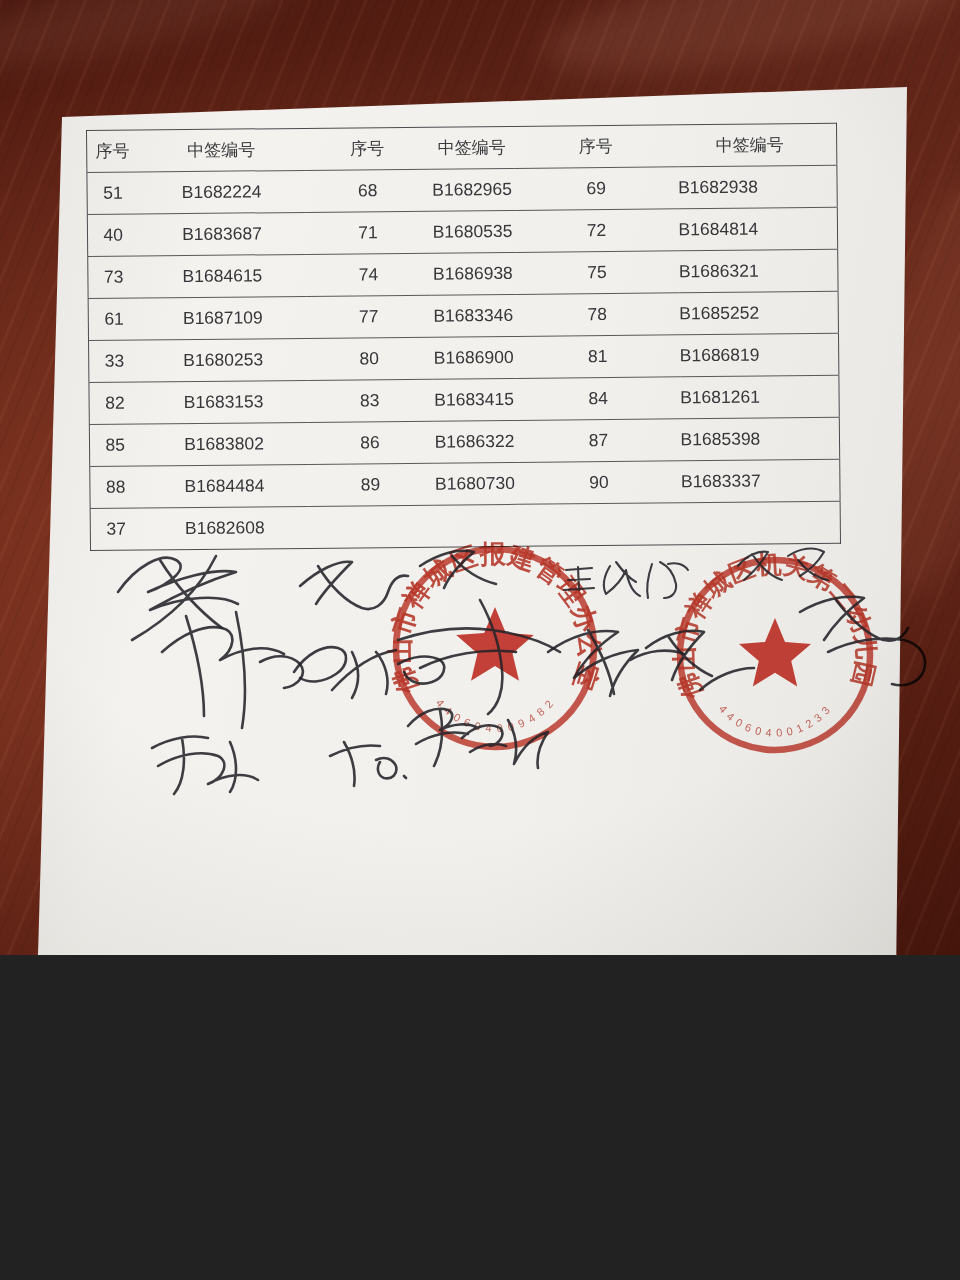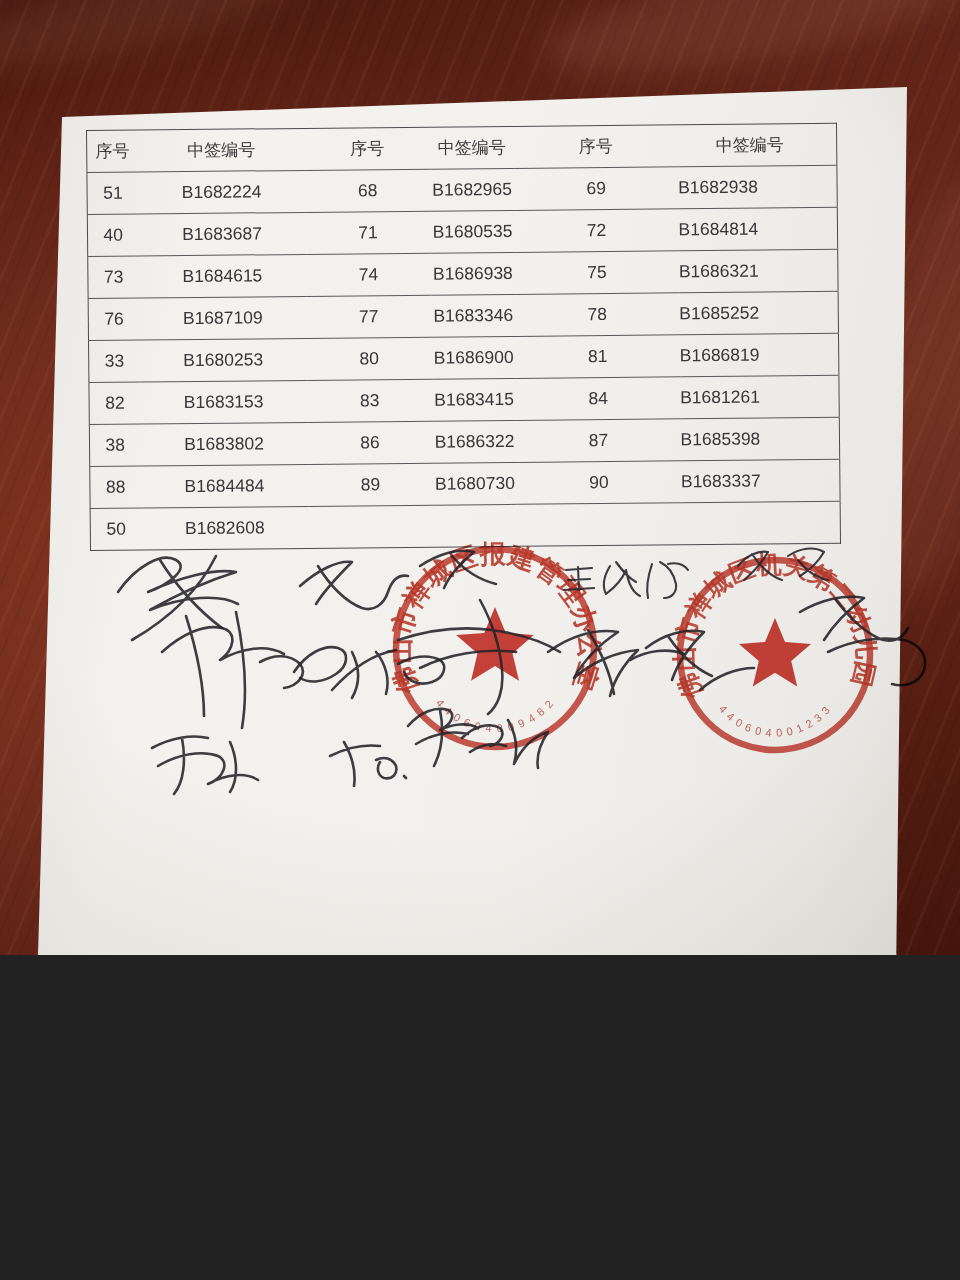--- a/index.html
+++ b/index.html
@@ -112,21 +112,21 @@
           </tr>
           <tr>
             <td class="c0">73</td>
             <td class="c1">B1684615</td>
             <td class="c2">74</td>
             <td class="c3">B1686938</td>
             <td class="c4">75</td>
             <td class="c5">B1686321</td>
           </tr>
           <tr>
-            <td class="c0">76</td>
+            <td class="c0">61</td>
             <td class="c1">B1687109</td>
             <td class="c2">77</td>
             <td class="c3">B1683346</td>
             <td class="c4">78</td>
             <td class="c5">B1685252</td>
           </tr>
           <tr>
             <td class="c0">33</td>
             <td class="c1">B1680253</td>
             <td class="c2">80</td>
@@ -136,37 +136,37 @@
           </tr>
           <tr>
             <td class="c0">82</td>
             <td class="c1">B1683153</td>
             <td class="c2">83</td>
             <td class="c3">B1683415</td>
             <td class="c4">84</td>
             <td class="c5">B1681261</td>
           </tr>
           <tr>
-            <td class="c0">38</td>
+            <td class="c0">85</td>
             <td class="c1">B1683802</td>
             <td class="c2">86</td>
             <td class="c3">B1686322</td>
             <td class="c4">87</td>
             <td class="c5">B1685398</td>
           </tr>
           <tr>
             <td class="c0">88</td>
             <td class="c1">B1684484</td>
             <td class="c2">89</td>
             <td class="c3">B1680730</td>
             <td class="c4">90</td>
             <td class="c5">B1683337</td>
           </tr>
           <tr>
-            <td class="c0">50</td>
+            <td class="c0">37</td>
             <td class="c1">B1682608</td>
             <td class="c2"></td>
             <td class="c3"></td>
             <td class="c4"></td>
             <td class="c5"></td>
           </tr>
         </tbody>
     </table>
   </div>
 

